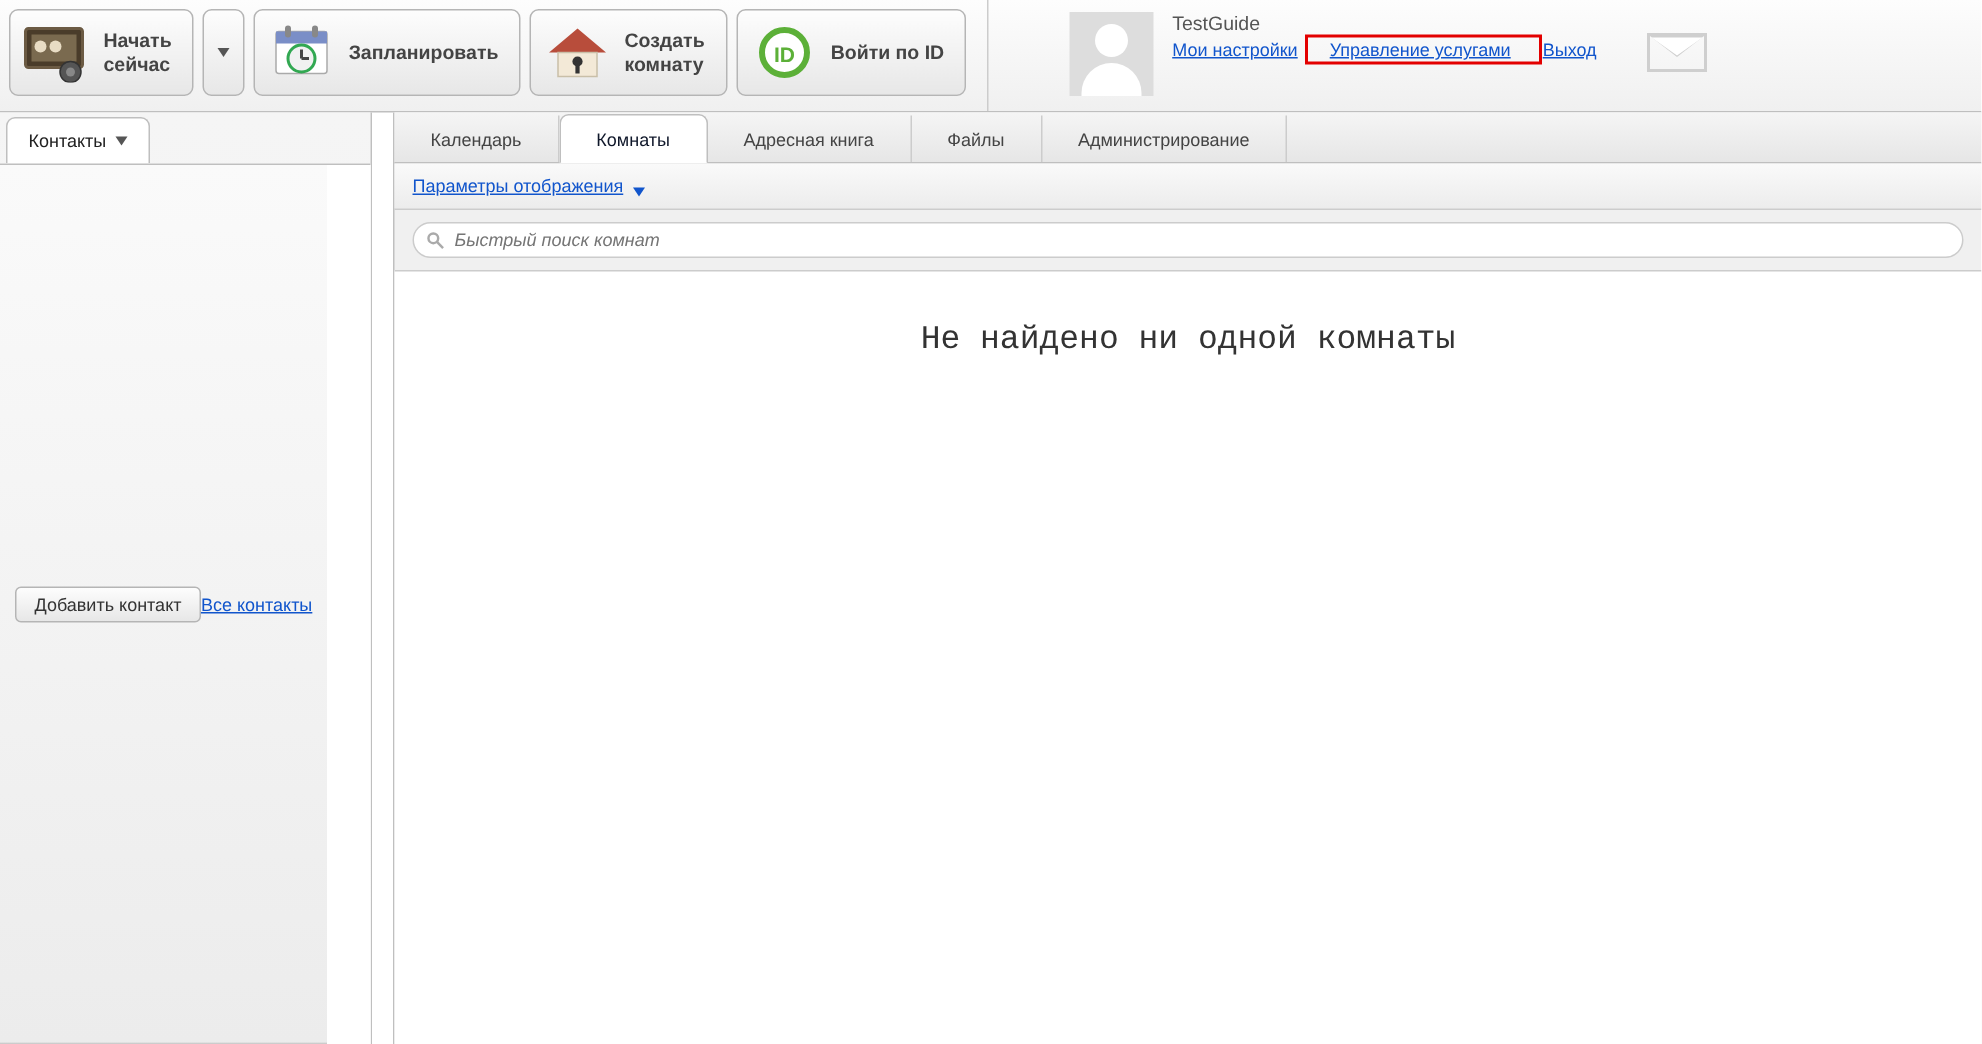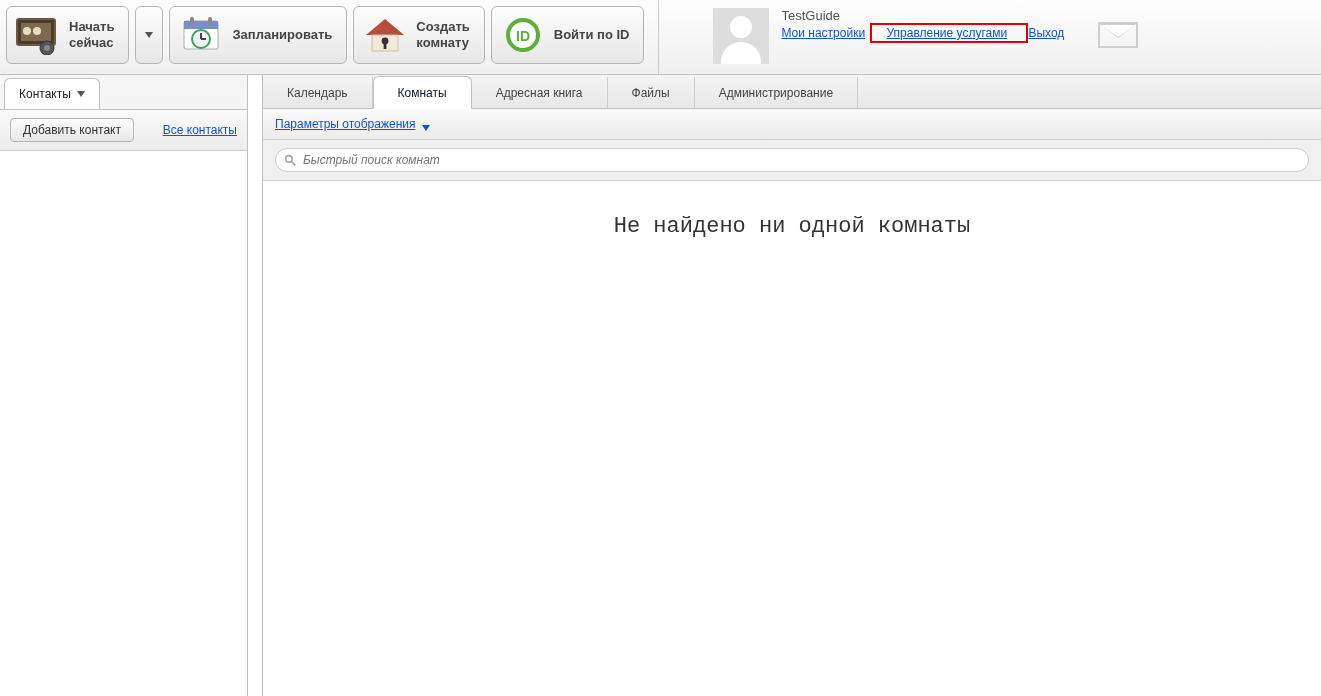--- a/index.html
+++ b/index.html
@@ -78,21 +78,21 @@
   .side-tabs { height:34px; display:flex; align-items:flex-end; padding-left:4px; }
   .side-tab {
     padding:8px 14px;
     border:1px solid #bfbfbf;
     border-bottom:none;
     background:#fff;
     border-radius:6px 6px 0 0;
     font-size:12px; color:#222; cursor:pointer;
     display:flex; align-items:center; gap:6px;
   }
-  .side-panel { flex:1; background:#fff; border-top:1px solid #bfbfbf; display:flex; flex-direction:column;}
+  .side-panel { flex:1; background:#fff; border-top:1px solid #bfbfbf; display:flex; flex-direction:row;}
   .side-row1{ display:flex; align-items:center; justify-content:space-between; padding:8px 10px; background:linear-gradient(#fafafa,#ececec); border-bottom:1px solid #ccc;}
   .mini-btn { padding:4px 12px; border:1px solid #b5b5b5; border-radius:4px; background:linear-gradient(#fdfdfd,#e7e7e7); cursor:pointer; font-size:12px; color:#333;}
   .link { color:#1155cc; text-decoration:underline; font-size:12px; cursor:pointer;}
   .search { display:flex; align-items:center; gap:6px; margin:8px; padding:4px 8px; border:1px solid #ccc; border-radius:12px; background:#fff;}
   .search input { border:none; outline:none; flex:1; font-size:12px; font-style:italic; color:#888; background:transparent;}
   .mag-icon{width:13px;height:13px;}
   .side-body{flex:1; background:#fff;}
 
   .main {
     flex:1;

